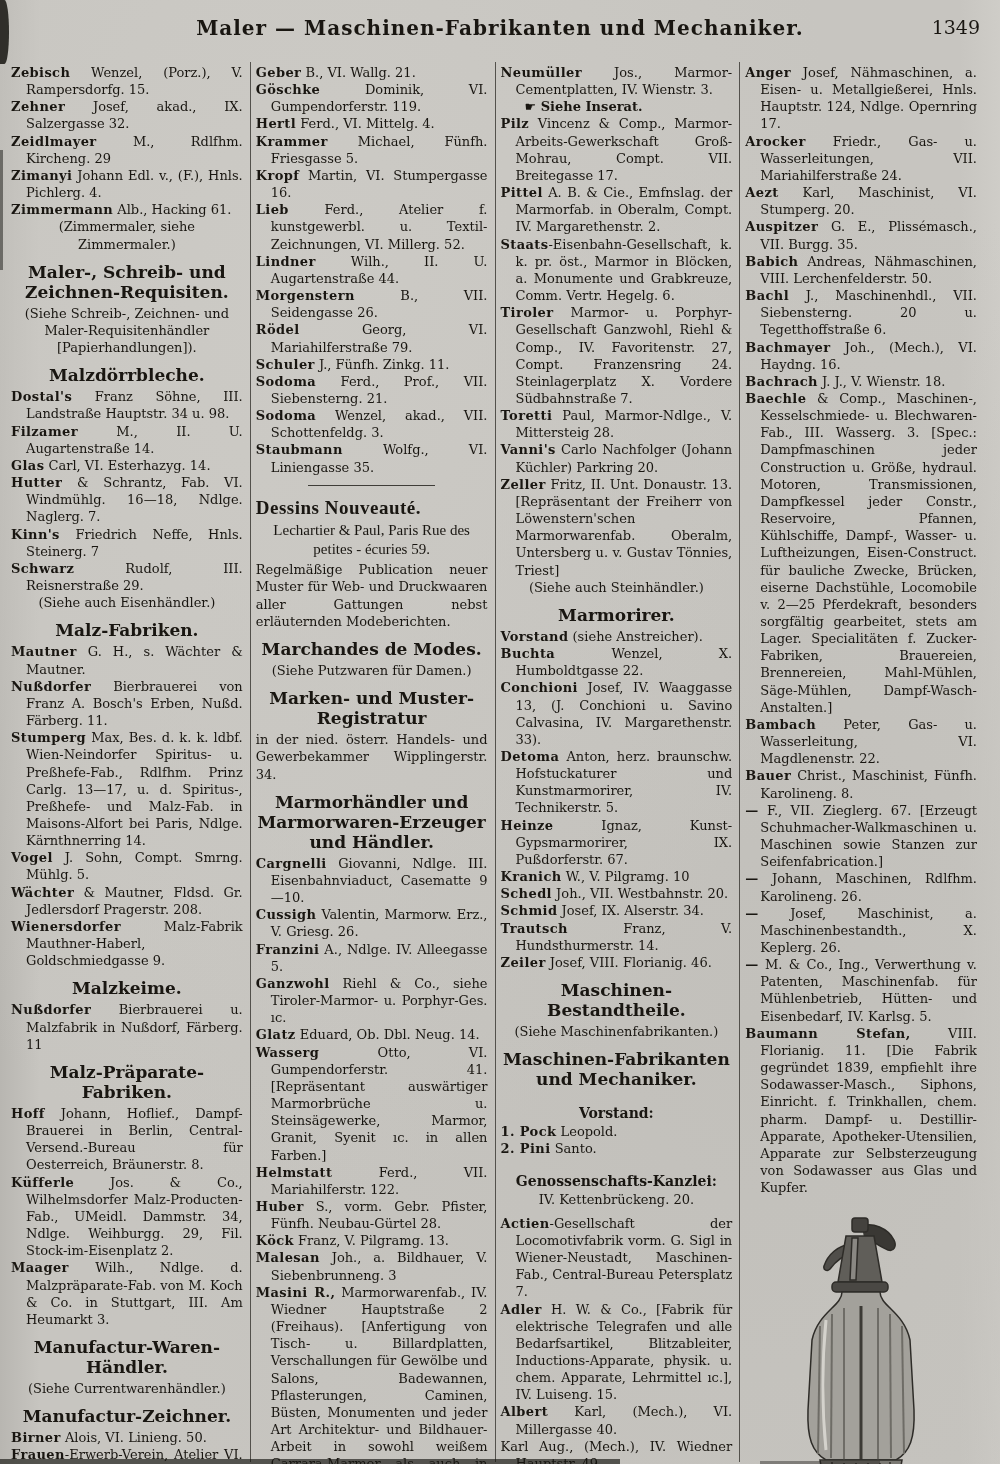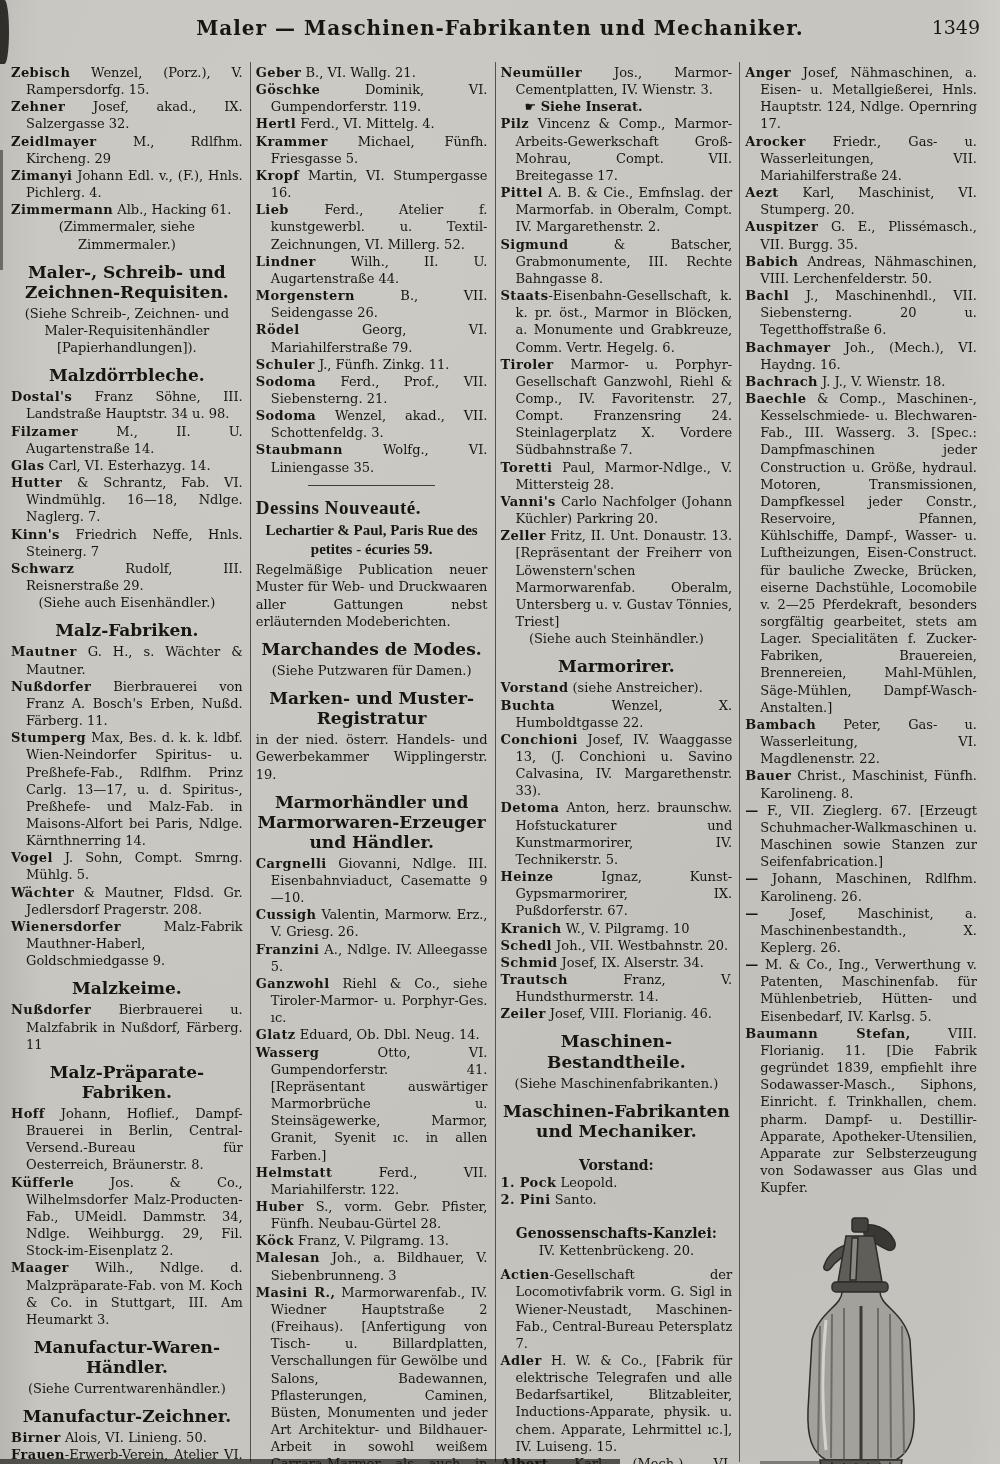--- a/index.html
+++ b/index.html
@@ -19,21 +19,21 @@
   .entry{margin:0;padding-left:15px;text-indent:-15px;}
   .lead{font-weight:bold;letter-spacing:.4px;}
   .plain{margin:0;}
   .note{margin:0;text-align:center;}
   .heading{font-weight:bold;text-align:center;font-size:17px;line-height:1.18;margin:9px 0 3px;}
   .subheading{font-weight:bold;text-align:center;font-size:14px;margin:15px 0 0;}
   .subline{text-align:center;margin:0 0 7px;}
   .rule{width:55%;margin:9px auto;border-top:1px solid #3f3d38;height:0;}
   .ad-title{font-family:"Liberation Serif",serif;font-weight:bold;text-align:left;
     font-size:19px;letter-spacing:.5px;margin-top:4px;}
-  .ad-head{font-family:"Liberation Serif",serif;font-weight:bold;text-align:center;
+  .ad-head{font-family:"Liberation Serif",serif;font-weight:normal;text-align:center;
     font-size:15px;margin:1px 0 3px;line-height:1.25;}
   .ad-body{margin:0;text-align:justify;}
   .inserat{padding-left:24px;font-weight:bold;}
   .hand{font-family:"DejaVu Sans",sans-serif;font-weight:normal;}
   .bottle-wrap{display:block;margin:14px auto 2px;width:170px;}
   .artifact{position:absolute;background:#161511;pointer-events:none;}
   .a-tl{left:0;top:0;width:9px;height:64px;opacity:.85;border-radius:0 60% 60% 0;}
   .a-l2{left:0;top:150px;width:3px;height:120px;opacity:.5;}
   .a-bot{left:0;bottom:0;width:62%;height:5px;opacity:.65;}
   .a-br{right:120px;bottom:0;width:120px;height:3px;opacity:.4;}
@@ -103,40 +103,39 @@
         <p class="entry"><span class="lead">Sodoma</span> Ferd., Prof., VII. Siebensterng. 21.</p>
         <p class="entry"><span class="lead">Sodoma</span> Wenzel, akad., VII. Schottenfeldg. 3.</p>
         <p class="entry"><span class="lead">Staubmann</span> Wolfg., VI. Liniengasse 35.</p>
         <div class="rule"></div>
         <div class="ad-title">Dessins Nouveauté.</div>
         <div class="ad-head">Lechartier &amp; Paul, Paris Rue des petites - écuries 59.</div>
         <p class="ad-body">Regelmäßige Publication neuer Muster für Web- und Druckwaaren aller Gattungen nebst erläuternden Modeberichten.</p>
         <div class="heading">Marchandes de Modes.</div>
         <div class="note">(Siehe Putzwaren für Damen.)</div>
         <div class="heading">Marken- und Muster-Registratur</div>
-        <p class="plain">in der nied. österr. Handels- und Gewerbekammer Wipplingerstr. 19.</p>
+        <p class="plain">in der nied. österr. Handels- und Gewerbekammer Wipplingerstr. 34.</p>
         <div class="heading">Marmorhändler und Marmorwaren-Erzeuger und Händler.</div>
         <p class="entry"><span class="lead">Cargnelli</span> Giovanni, Ndlge. III. Eisenbahnviaduct, Casematte 9—10.</p>
         <p class="entry"><span class="lead">Cussigh</span> Valentin, Marmorw. Erz., V. Griesg. 26.</p>
         <p class="entry"><span class="lead">Franzini</span> A., Ndlge. IV. Alleegasse 5.</p>
         <p class="entry"><span class="lead">Ganzwohl</span> Riehl &amp; Co., siehe Tiroler-Marmor- u. Porphyr-Ges. ıc.</p>
         <p class="entry"><span class="lead">Glatz</span> Eduard, Ob. Dbl. Neug. 14.</p>
         <p class="entry"><span class="lead">Wasserg</span> Otto, VI. Gumpendorferstr. 41. [Repräsentant auswärtiger Marmorbrüche u. Steinsägewerke, Marmor, Granit, Syenit ıc. in allen Farben.]</p>
         <p class="entry"><span class="lead">Helmstatt</span> Ferd., VII. Mariahilferstr. 122.</p>
         <p class="entry"><span class="lead">Huber</span> S., vorm. Gebr. Pfister, Fünfh. Neubau-Gürtel 28.</p>
         <p class="entry"><span class="lead">Köck</span> Franz, V. Pilgramg. 13.</p>
         <p class="entry"><span class="lead">Malesan</span> Joh., a. Bildhauer, V. Siebenbrunneng. 3</p>
         <p class="entry"><span class="lead">Masini R.,</span> Marmorwarenfab., IV. Wiedner Hauptstraße 2 (Freihaus). [Anfertigung von Tisch- u. Billardplatten, Verschallungen für Gewölbe und Salons, Badewannen, Pflasterungen, Caminen, Büsten, Monumenten und jeder Art Architektur- und Bildhauer-Arbeit in sowohl weißem Carrara-Marmor als auch in jeder anderen in- und ausländischen Marmor-Gattung. Großes Lager von Roh-Material in Platten, Blöcken und Alabaster.]</p>
       </div>
     <div class="col">
         <p class="entry"><span class="lead">Neumüller</span> Jos., Marmor-Cementplatten, IV. Wienstr. 3.</p>
         <div class="inserat"><span class="hand">☛</span> Siehe Inserat.</div>
         <p class="entry"><span class="lead">Pilz</span> Vincenz &amp; Comp., Marmor-Arbeits-Gewerkschaft Groß-Mohrau, Compt. VII. Breitegasse 17.</p>
         <p class="entry"><span class="lead">Pittel</span> A. B. &amp; Cie., Emfnslag. der Marmorfab. in Oberalm, Compt. IV. Margarethenstr. 2.</p>
-        <p class="entry"><span class="lead">Sigmund</span> &amp; Batscher, Grabmonumente, III. Rechte Bahngasse 8.</p>
         <p class="entry"><span class="lead">Staats</span>-Eisenbahn-Gesellschaft, k. k. pr. öst., Marmor in Blöcken, a. Monumente und Grabkreuze, Comm. Vertr. Hegelg. 6.</p>
         <p class="entry"><span class="lead">Tiroler</span> Marmor- u. Porphyr-Gesellschaft Ganzwohl, Riehl &amp; Comp., IV. Favoritenstr. 27, Compt. Franzensring 24. Steinlagerplatz X. Vordere Südbahnstraße 7.</p>
         <p class="entry"><span class="lead">Toretti</span> Paul, Marmor-Ndlge., V. Mittersteig 28.</p>
         <p class="entry"><span class="lead">Vanni's</span> Carlo Nachfolger (Johann Küchler) Parkring 20.</p>
         <p class="entry"><span class="lead">Zeller</span> Fritz, II. Unt. Donaustr. 13. [Repräsentant der Freiherr von Löwenstern'schen Marmorwarenfab. Oberalm, Untersberg u. v. Gustav Tönnies, Triest]</p>
         <div class="note">(Siehe auch Steinhändler.)</div>
         <div class="heading">Marmorirer.</div>
         <p class="entry"><span class="lead">Vorstand</span> (siehe Anstreicher).</p>
         <p class="entry"><span class="lead">Buchta</span> Wenzel, X. Humboldtgasse 22.</p>
         <p class="entry"><span class="lead">Conchioni</span> Josef, IV. Waaggasse 13, (J. Conchioni u. Savino Calvasina, IV. Margarethenstr. 33).</p>

